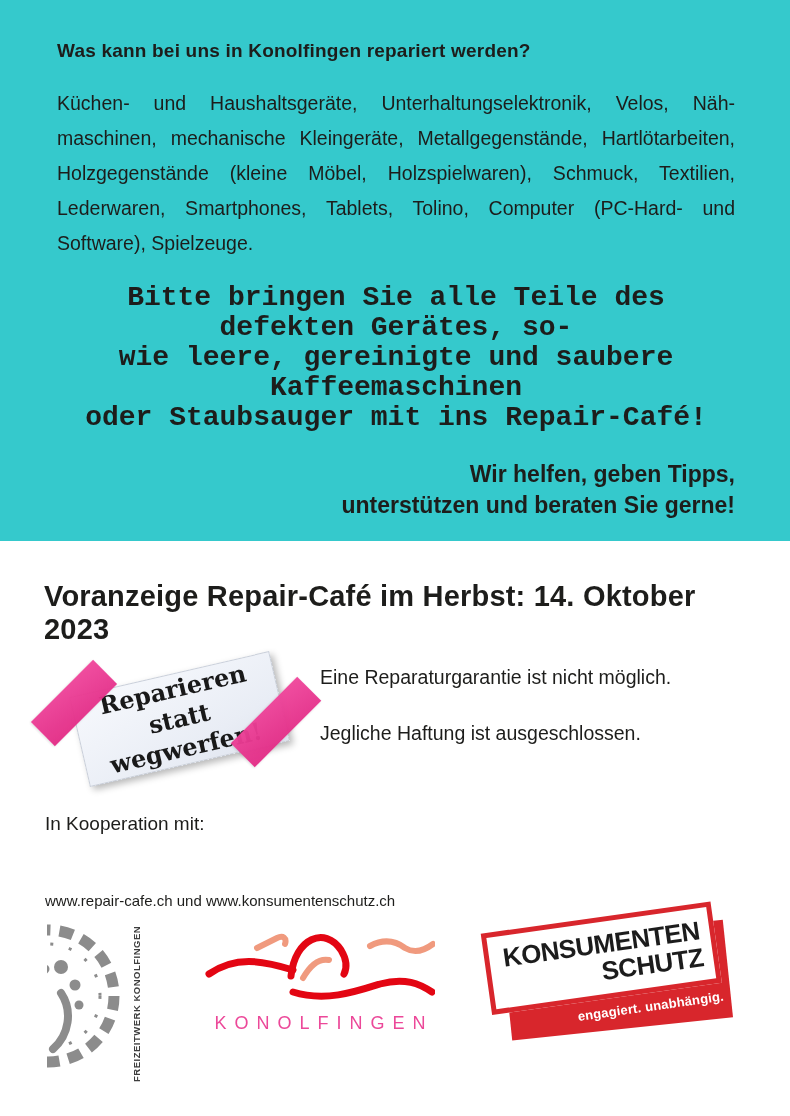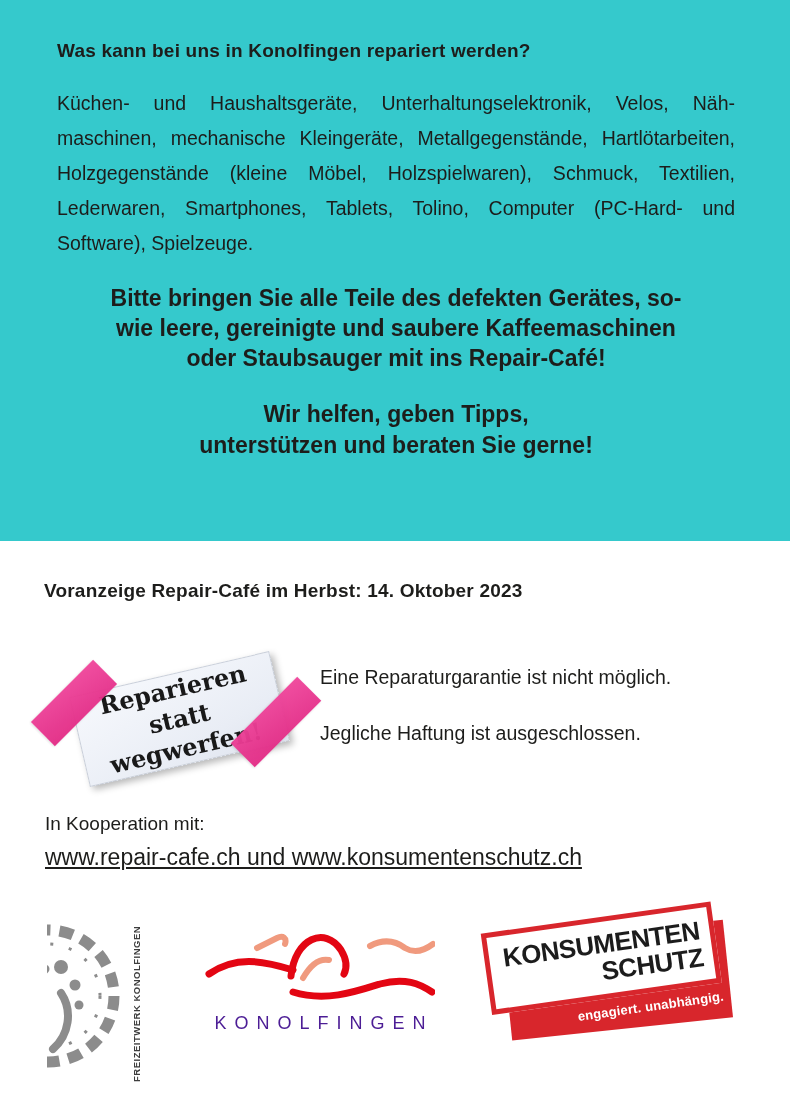--- a/index.html
+++ b/index.html
@@ -10,29 +10,29 @@
     background:#ffffff; overflow:hidden;
   }
 
   
   .teal-section {
     position:absolute; left:0; top:0; width:790px; height:541px;
     background:#35c9cc; padding:40px 55px 0 57px;
   }
   .teal-heading { font-size:19px; font-weight:bold; letter-spacing:.2px; margin-bottom:24px; }
   .teal-par { font-size:19.5px; line-height:35px; text-align:justify; margin-bottom:21px; }
-  .appeal { font-size:23px; line-height:30px; font-weight:bold; text-align:center;
-            white-space:pre-line; margin-top:22px; }
-  .help-lines { font-size:23px; line-height:31px; font-weight:bold; text-align:center;
+  .appeal { font-size:28px; line-height:30px; font-weight:bold; text-align:center;
+            white-space:pre-line; margin-top:22px;font-family:Liberation Mono, monospace; }
+  .help-lines { font-size:23px; line-height:31px; font-weight:bold; text-align:right;
             white-space:pre-line; margin-top:26px; }
 
   
   .announce-heading {
     position:absolute; left:44px; top:580px; width:706px;
-    font-size:19px; font-weight:bold; letter-spacing:.2px;
+    font-size:29px; font-weight:bold; letter-spacing:.2px;
   }
 
   
   .sticker-area { position:absolute; left:50px; top:640px; width:300px; height:170px; }
   .sticker-paper {
     position:absolute; left:27px; top:33px; width:205px; height:92px;
     background:linear-gradient(160deg,#f7f9fd 0%,#e9edf5 70%,#dfe4ee 100%);
     border:1px solid #c9cfda;
     box-shadow:3px 4px 7px rgba(0,0,0,.28);
     transform:rotate(-13deg);
@@ -48,37 +48,37 @@
   .tape-left  { left:7px;  top:19px; width:34px; height:88px; transform:rotate(45deg); }
   .tape-right { left:209px; top:35px; width:34px; height:94px; transform:rotate(45deg); }
 
   
   .disclaimer-line { position:absolute; left:320px; font-size:19.5px; }
   .disclaimer-1 { top:666px; }
   .disclaimer-2 { top:722px; }
 
   
   .coop-intro { position:absolute; left:45px; top:813px; font-size:19px; }
-  .coop-links { position:absolute; left:45px; top:844px; font-size:23px;text-decoration:underline; }
+  .coop-links { position:absolute; left:45px; top:892px; font-size:15px; }
 
   
   .fw-clip { position:absolute; left:47px; top:917px; width:86px; height:158px; overflow:hidden; }
   .fw-clip svg { position:absolute; left:-82px; top:0; }
   .fw-vertical {
     position:absolute; left:131px; top:872px; height:210px;
     writing-mode:vertical-rl; transform:rotate(180deg);
     font-size:9.5px; font-weight:bold; letter-spacing:.5px; color:#3d3d3d;
     white-space:nowrap;
   }
 
   
   .ko-logo { position:absolute; left:205px; top:922px; width:230px; height:112px; }
   .ko-label {
     position:absolute; left:0; bottom:0; width:230px; text-align:center;
-    font-size:18px; letter-spacing:8px; color:#4c1d95; text-indent:8px;
+    font-size:18px; letter-spacing:8px; color:#ec4899; text-indent:8px;
   }
 
   
   .ks-wrap { position:absolute; left:488px; top:916px; width:246px; height:122px;
              transform:rotate(-8deg); }
   .ks-back { position:absolute; left:18px; top:16px; width:222px; height:98px;
              background:#d8262c; transform:rotate(2deg); z-index:1; }
   .ks-card { position:absolute; left:0; top:0; width:232px; height:82px;
              background:#ffffff; border:5px solid #d8262c; z-index:2;
              display:flex; flex-direction:column; justify-content:center;

